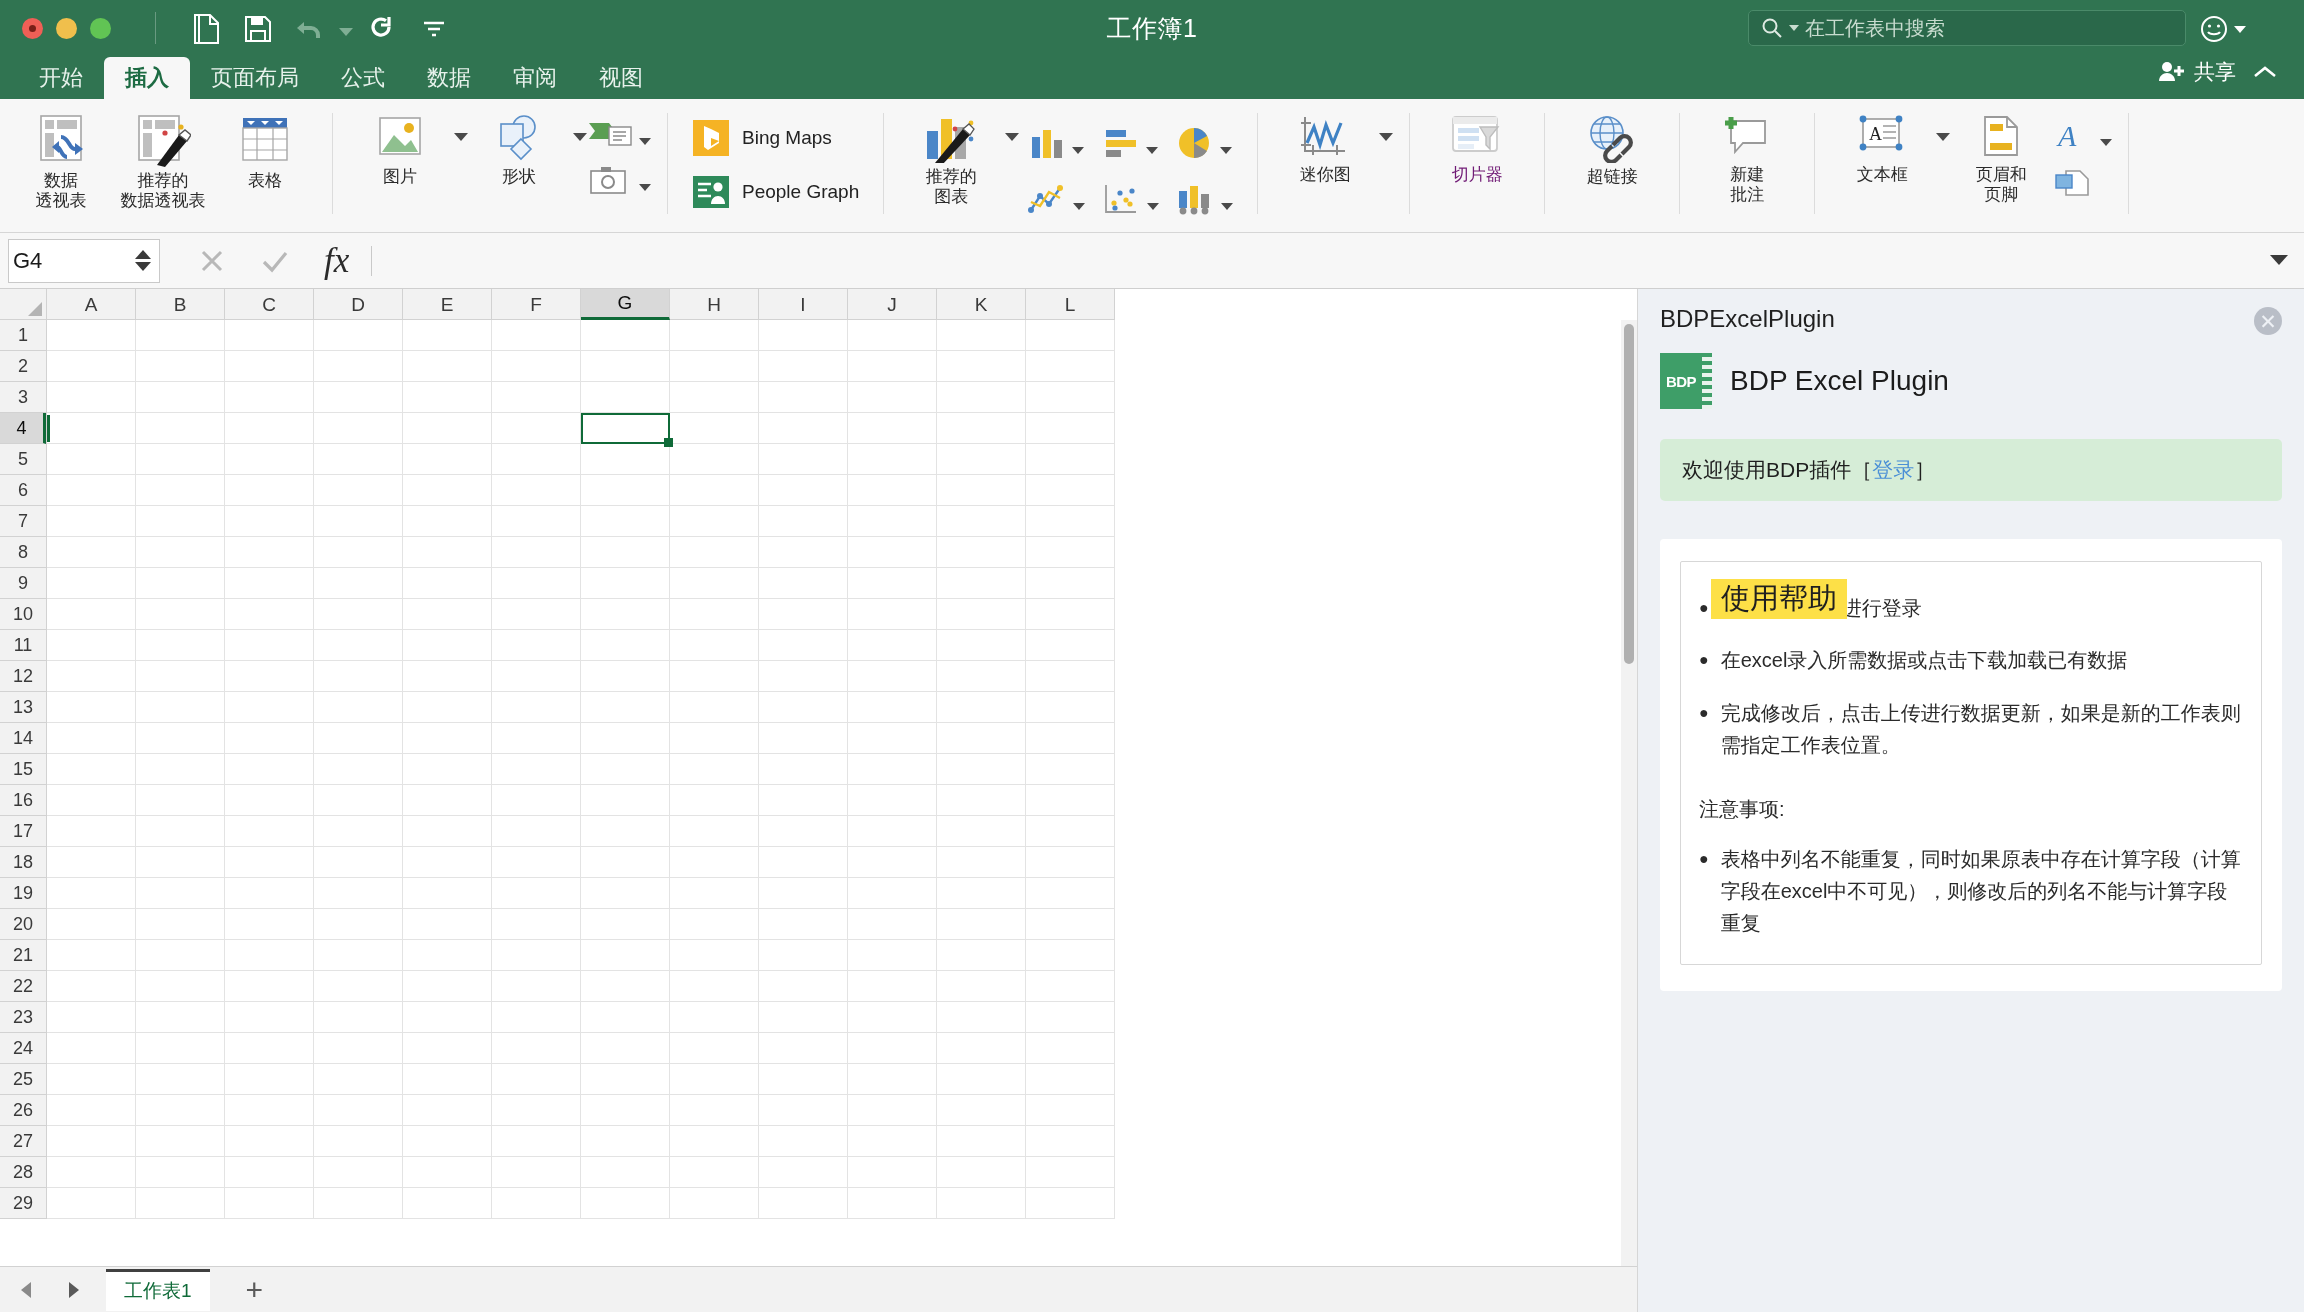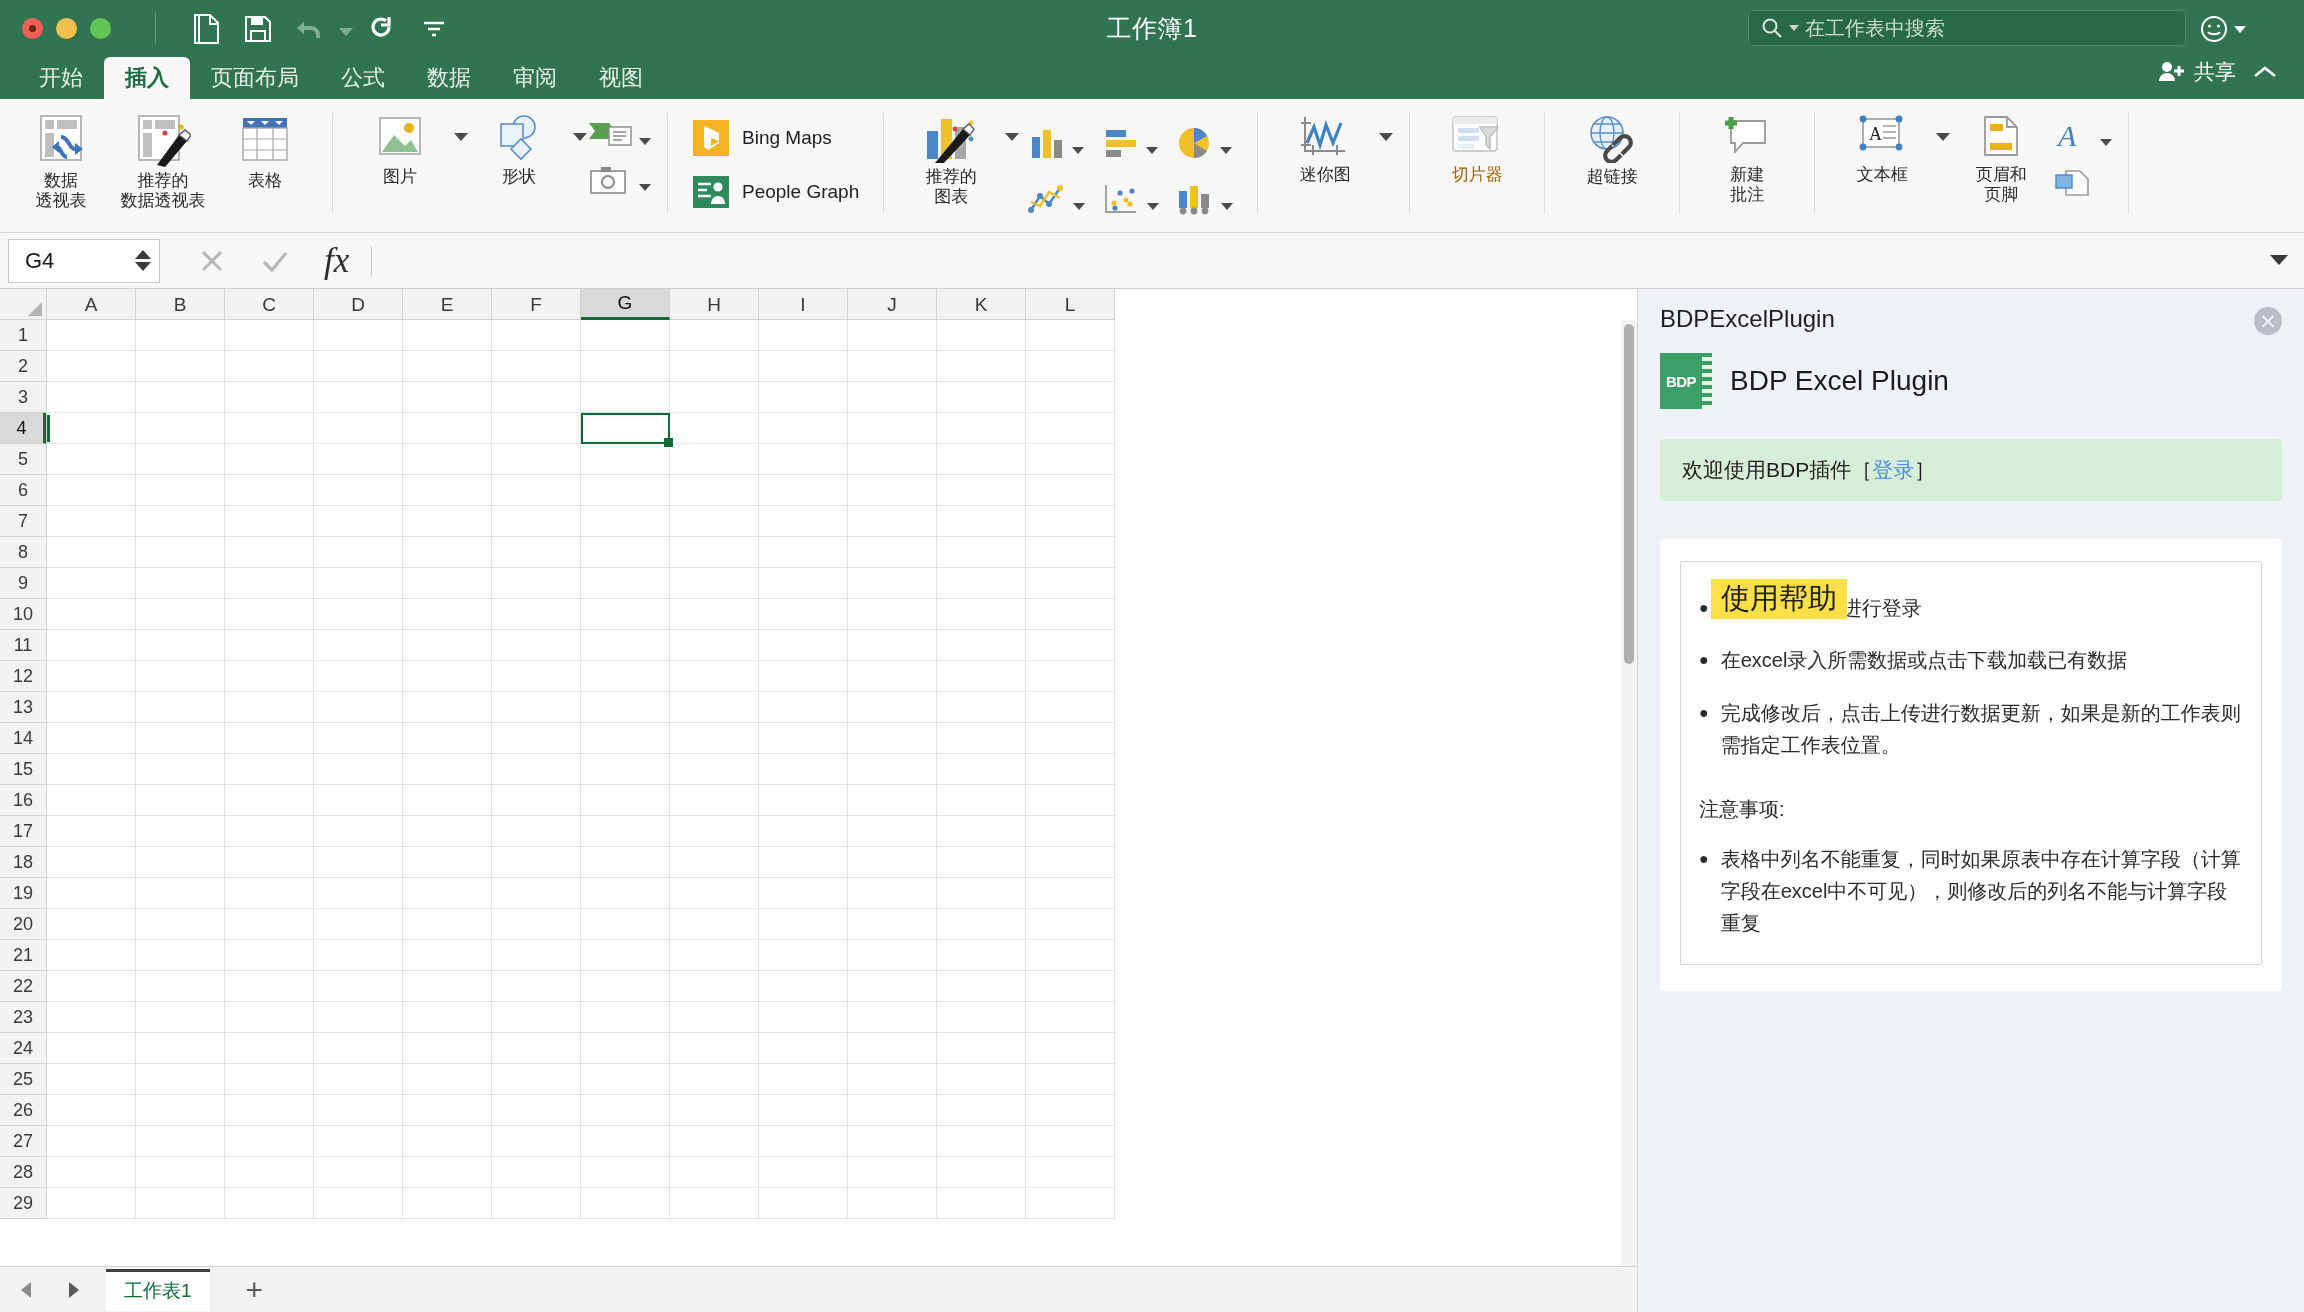--- a/index.html
+++ b/index.html
@@ -76,21 +76,21 @@
   .rgroup { display: flex; align-items: flex-start; padding: 8px 10px 0 10px; height: 134px; }
   .rsep { width: 1px; background: #dcdcdc; margin: 14px 6px 18px 6px; align-self: stretch; }
 
   .bigbtn {
     width: 102px; height: 118px; display: flex; flex-direction: column;
     align-items: center; padding-top: 6px; gap: 4px;
   }
   .bigbtn .lbl {
     font-size: 17px; color: #2b2b2b; text-align: center; line-height: 1.18;
   }
-  .bigbtn.dim .lbl { color: #a16207; }
+  .bigbtn.dim .lbl { color: #701a75; }
   .ico { display: flex; align-items: flex-start; justify-content: center; }
 
   .bigbtn-dd { display: flex; align-items: flex-start; gap: 3px; }
   .caret {
     width: 0; height: 0; border-left: 7px solid transparent; border-right: 7px solid transparent;
     border-top: 8px solid #4a4a4a; margin-top: 26px;
   }
   .caret.sm { border-left-width: 6px; border-right-width: 6px; border-top-width: 7px; margin-top: 14px; }
 
   .stack2 { display: flex; flex-direction: column; gap: 12px; padding-top: 10px; }
@@ -106,21 +106,21 @@
   }
 
   
   .formulabar {
     position: absolute; left: 0; top: 233px; width: 2304px; height: 56px;
     background: #f7f7f7; border-bottom: 1px solid #cfcfcf; display: flex; align-items: center;
   }
   .namebox {
     width: 152px; height: 44px; margin-left: 8px; background: #fff;
     border: 1px solid #c9c9c9; display: flex; align-items: center;
-    justify-content: space-between; padding: 0 8px 0 16px;
+    justify-content: space-between; padding: 0 8px 0 4px;
   }
   .namebox .nval { font-size: 22px; color: #1a1a1a; }
   .spin { display: flex; flex-direction: column; gap: 3px; }
   .spin .up { width:0;height:0;border-left:8px solid transparent;border-right:8px solid transparent;border-bottom:9px solid #3a3a3a; }
   .spin .dn { width:0;height:0;border-left:8px solid transparent;border-right:8px solid transparent;border-top:9px solid #3a3a3a; }
   .fbtns { display: flex; align-items: center; gap: 34px; margin-left: 38px; }
   .fx { font-size: 35px; font-style: italic; font-family: "Liberation Serif", serif; color:#2b2b2b; }
   .fsep { width:1px; height: 30px; background:#c9c9c9; margin-left: 22px; }
   .fbar-caret {
     position: absolute; right: 16px; top: 22px;

